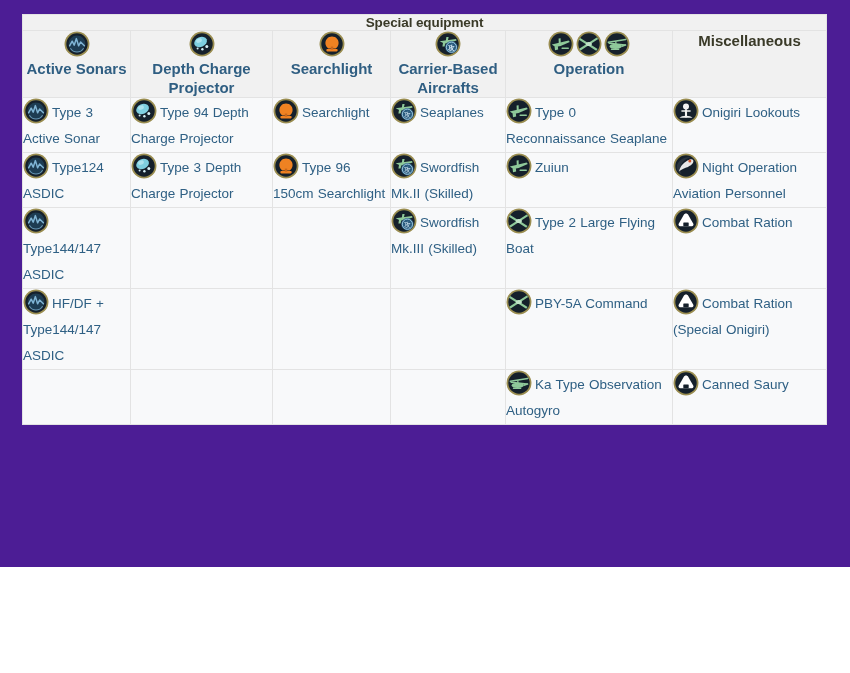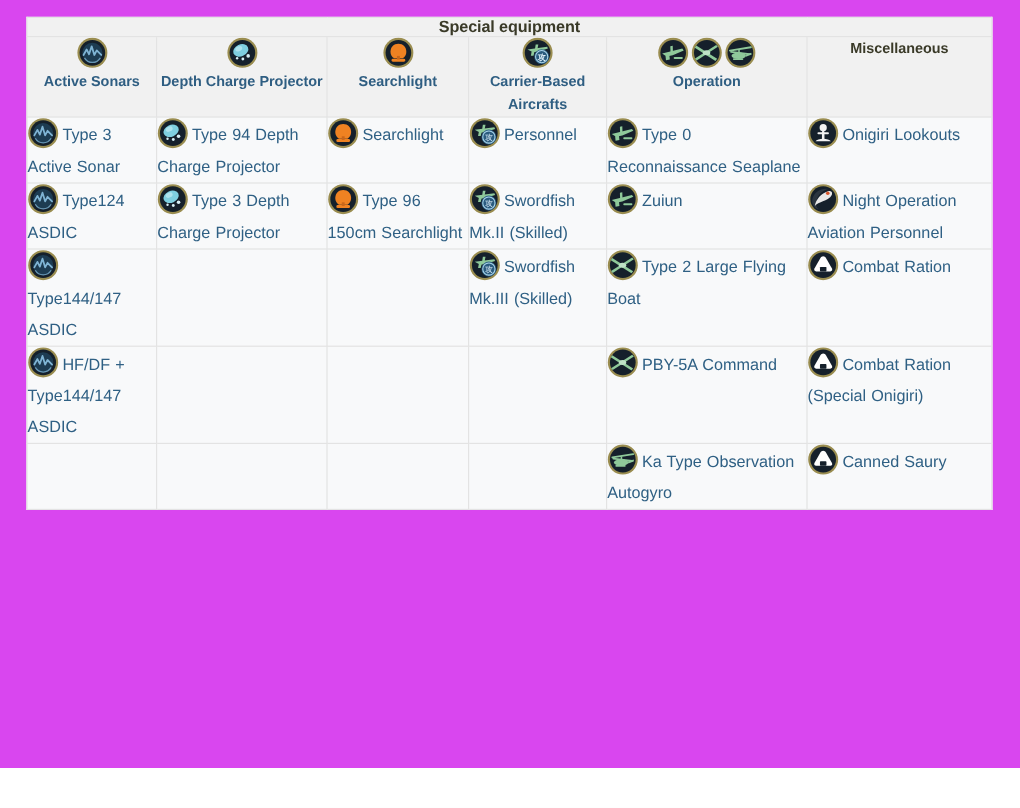--- a/index.html
+++ b/index.html
@@ -5,23 +5,23 @@
   html, body {
     margin: 0;
     padding: 0;
     width: 850px;
     height: 673px;
     background: #ffffff;
     font-family: "Liberation Sans", sans-serif;
   }
   #root {
     width: 850px;
-    height: 640px;
+    height: 567px;
     position: relative;
-    background: #d946ef;
+    background: #4c1d95;
     overflow: hidden;
   }
   table.eqtable {
     position: absolute;
     left: 22px;
     top: 14px;
     width: 804px;
     border-collapse: collapse;
     table-layout: fixed;
     background: #f8f9fa;
@@ -47,21 +47,21 @@
     vertical-align: top;
   }
   .hdr-icons {
     display: block;
     line-height: 0;
     margin-bottom: 2px;
   }
   .hdr-label {
     display: block;
     font-weight: bold;
-    font-size: 12px;
+    font-size: 15px;
     line-height: 19px;
     color: #2f5e82;
   }
   .hdr-label.plain {
     color: #3a3a28;
   }
   .data-cell {
     background: #f8f9fa;
     padding: 8px 7px 9px 7px;
     font-size: 13.5px;
@@ -209,21 +209,21 @@
               </svg></span><span>Searchlight</span></td>
           <td class="data-cell"><span class="ic"><svg width="26" height="26" viewBox="0 0 26 26">
                 <circle cx="13" cy="13" r="12.5" fill="#9a8d50"></circle>
                 <circle cx="13" cy="13" r="10.7" fill="#15202b"></circle>
                 <path d="M4.6 10.2 L21.0 8.0 L21.6 9.5 L13.6 12.0 L9.2 12.6 Z" fill="#8fc99a"></path>
                 <path d="M11.4 6.0 L13.6 6.0 L12.6 11.2 L10.6 11.2 Z" fill="#8fc99a"></path>
                 <path d="M8.0 12.0 L10.4 12.0 L9.6 15.4 L7.4 15.4 Z" fill="#8fc99a"></path>
                 <circle cx="16.4" cy="16.2" r="6.2" fill="#2c5f84" opacity="0.94"></circle>
                 <circle cx="16.4" cy="16.2" r="5.1" fill="none" stroke="#a9d4ea" stroke-width="0.9"></circle>
                 <text x="16.4" y="18.9" font-size="6.6" fill="#dff0fa" text-anchor="middle" font-family="sans-serif">攻</text>
-              </svg></span><span>Personnel</span></td>
+              </svg></span><span>Seaplanes</span></td>
           <td class="data-cell"><span class="ic"><svg width="26" height="26" viewBox="0 0 26 26">
                 <circle cx="13" cy="13" r="12.5" fill="#9a8d50"></circle>
                 <circle cx="13" cy="13" r="10.7" fill="#15202b"></circle>
                 <path d="M3.8 13.6 L20.6 9.4 L21.8 11.0 L12.6 15.0 L7.4 16.0 Z" fill="#8fc99a"></path>
                 <path d="M10.6 7.6 L12.6 7.2 L12.8 13.4 L10.8 13.8 Z" fill="#8fc99a"></path>
                 <path d="M6.6 15.6 L9.8 15.0 L10.2 18.6 L7.0 19.2 Z" fill="#8fc99a"></path>
                 <rect x="13.4" y="16.4" width="7.6" height="1.7" rx="0.8" fill="#8fc99a"></rect>
               </svg></span><span>Type 0 Reconnaissance Seaplane</span></td>
           <td class="data-cell"><span class="ic"><svg width="26" height="26" viewBox="0 0 26 26">
                 <circle cx="13" cy="13" r="12.5" fill="#9a8d50"></circle>

